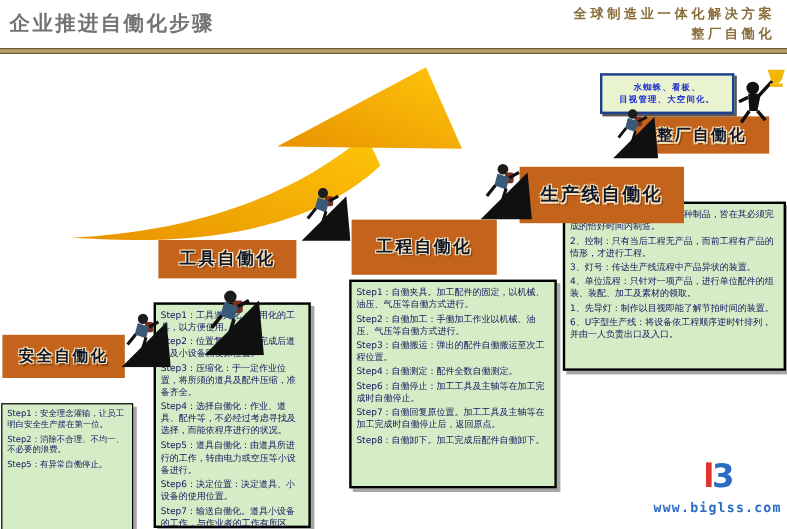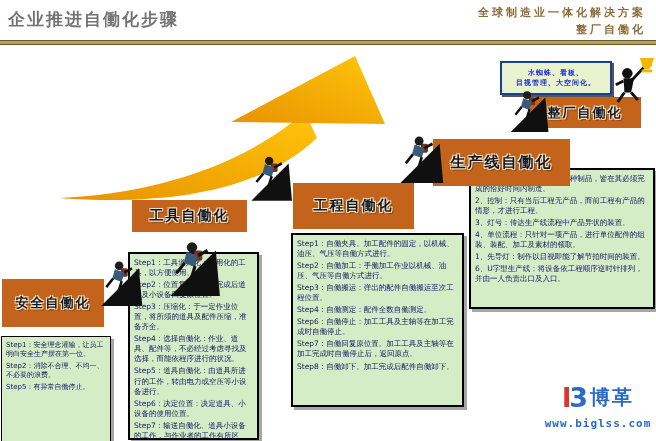--- a/index.html
+++ b/index.html
@@ -22,21 +22,21 @@
     color:#8a6d3b;font-weight:bold;font-size:11px;line-height:1.5;letter-spacing:3px;
   }
   
   .arrow{position:absolute;left:55px;top:52px;z-index:1;}
   
   .stage{
     position:absolute;background:#c4641c;color:#0f172a;font-weight:bold;z-index:3;
     display:flex;align-items:center;justify-content:center;letter-spacing:2px;
     text-shadow:1px 1px 0 #f6e3bd,-1px -1px 0 #f6e3bd,1px -1px 0 #f6e3bd,-1px 1px 0 #f6e3bd,2px 2px 1px rgba(60,20,0,.45);
   }
-  .s-safety {left:2px;  top:279px;width:102px;height:48px;font-size:13px;}
+  .s-safety {left:2px;  top:279px;width:102px;height:36px;font-size:13px;}
   .s-tools  {left:132px;top:200px;width:115px;height:32px;font-size:14px;}
   .s-process{left:293px;top:183px;width:121px;height:46px;font-size:14px;}
   .s-line   {left:433px;top:139px;width:137px;height:47px;font-size:15px;}
   .s-plant  {left:529px;top:97px; width:112px;height:31px;font-size:13px;}
   
   .panel{
     position:absolute;background:#d4edc6;border:1px solid #000;z-index:2;
     box-shadow:3px 3px 0 #a6a6a6;color:#14145e;padding:4px 4px;box-sizing:border-box;
   }
   .panel p{margin:0 0 2px 0;line-height:1.34;}
@@ -181,18 +181,17 @@
     <path d="M12,23 L23,23 L20,38 L13,38 Z" fill="#101010"></path>
     <path d="M13,38 L6,48 M20,38 L27,46 M21,25 L33,12 M12,26 L4,30" stroke="#101010" stroke-width="3" fill="none"></path>
     <path d="M29,2 h15 l-2,6 a5.5,5.5 0 0 1 -11,0 z" fill="#f2b705"></path>
     <rect x="34" y="10" width="5" height="4" fill="#f2b705"></rect>
     <rect x="31" y="14" width="11" height="3" fill="#f2b705"></rect>
   </svg>
 
   <div class="logo">
     <div class="logo-row">
       <span class="logo-b"><span class="b-red">l</span><span class="b-blue">3</span></span>
-      <span class="logo-name">博革</span>
     </div>
     <div class="logo-url">www.biglss.com</div>
   </div>
 
 </div>
 
 </body></html>

